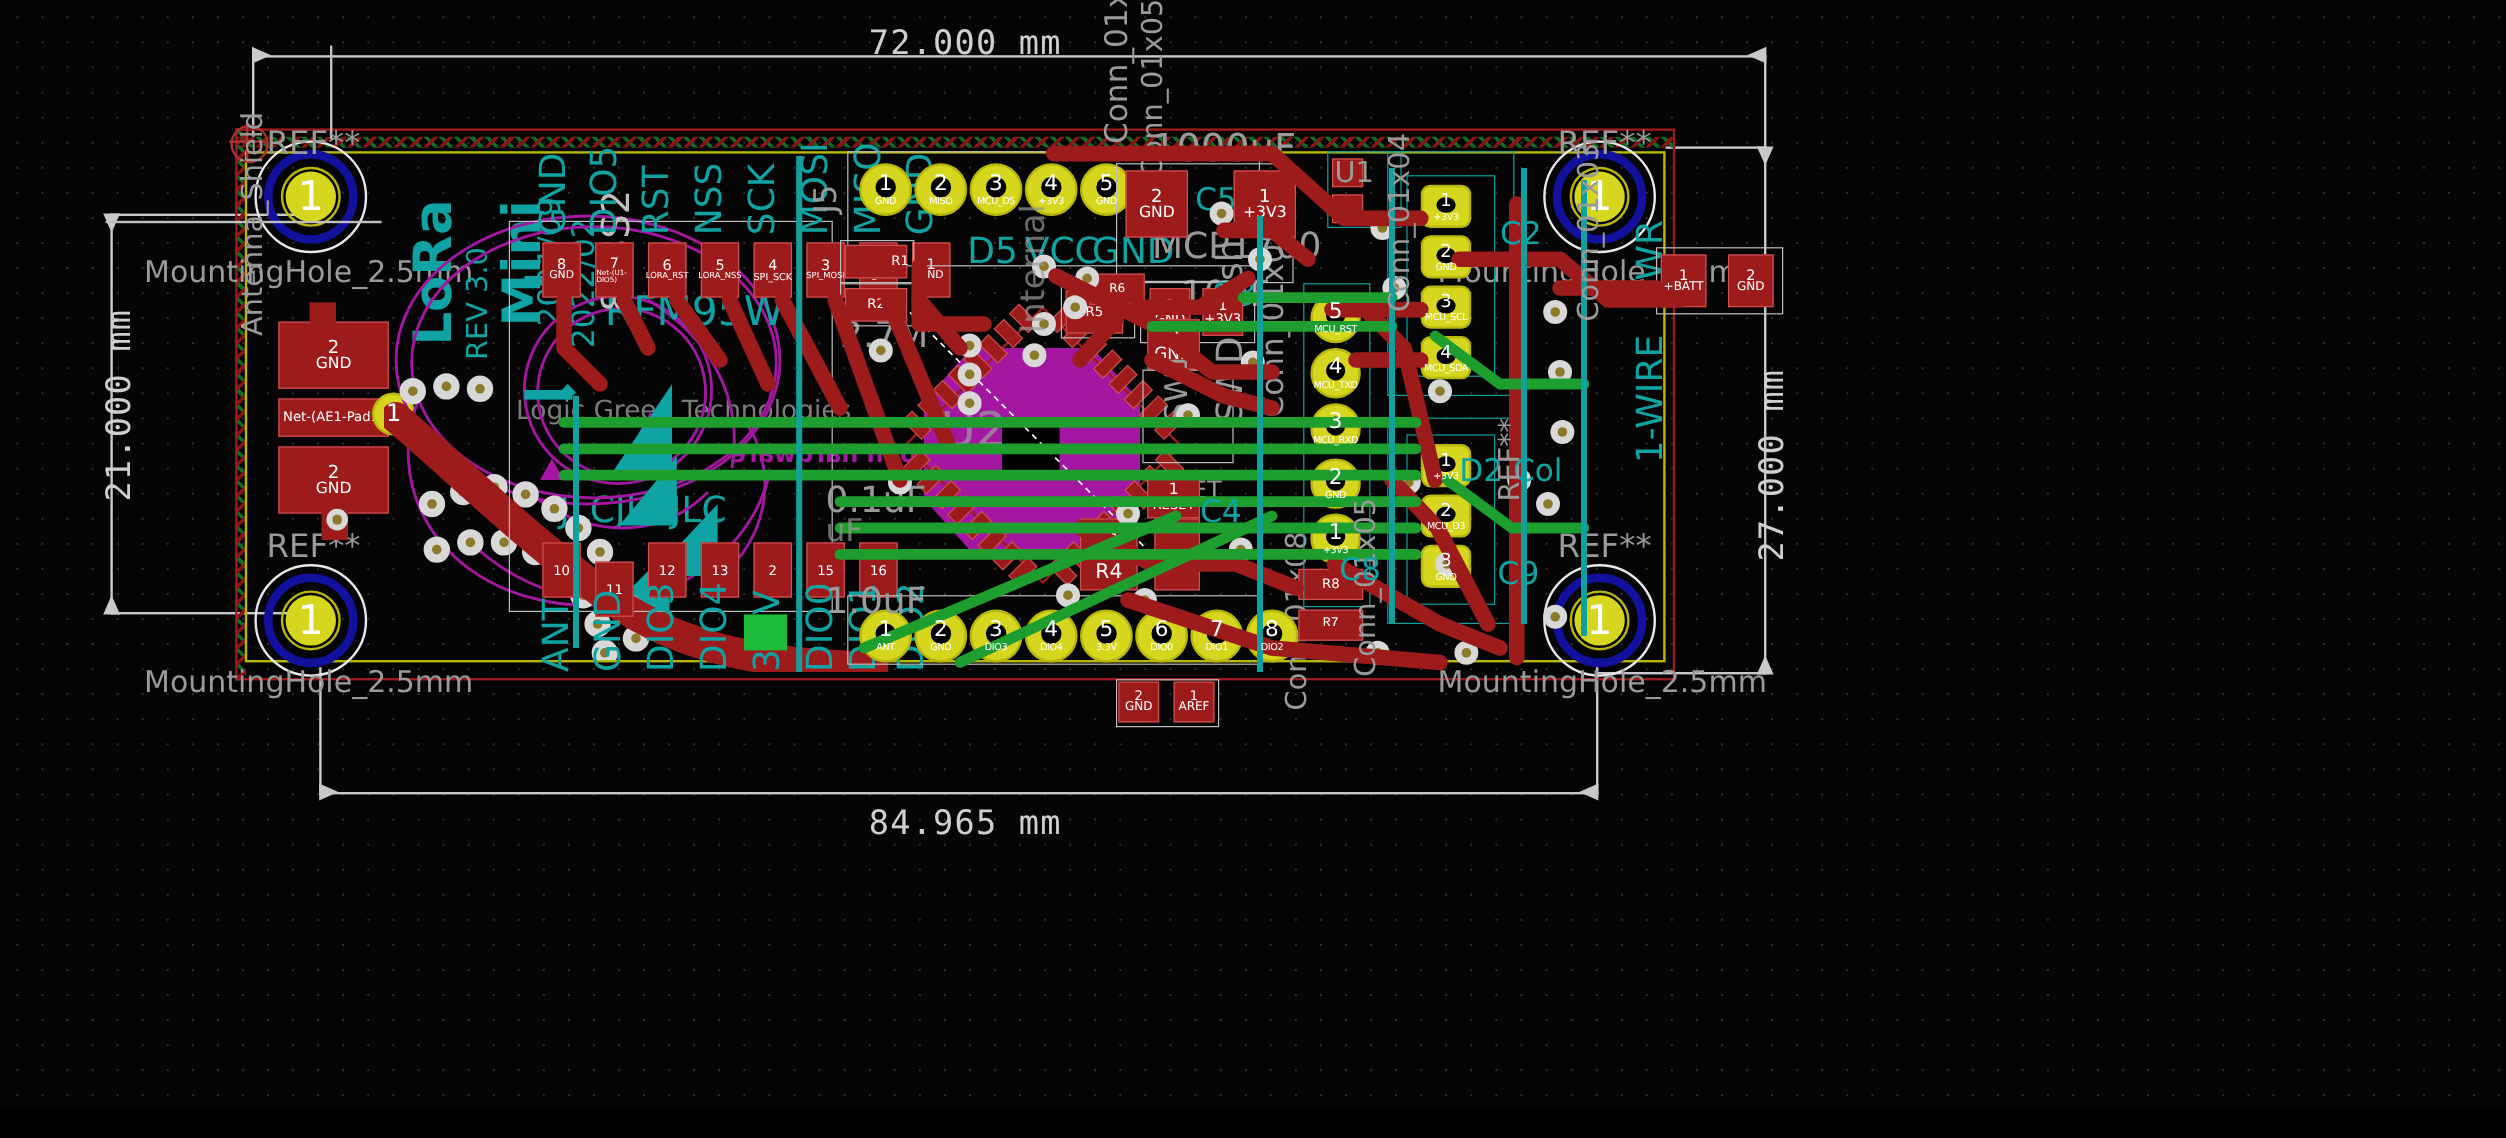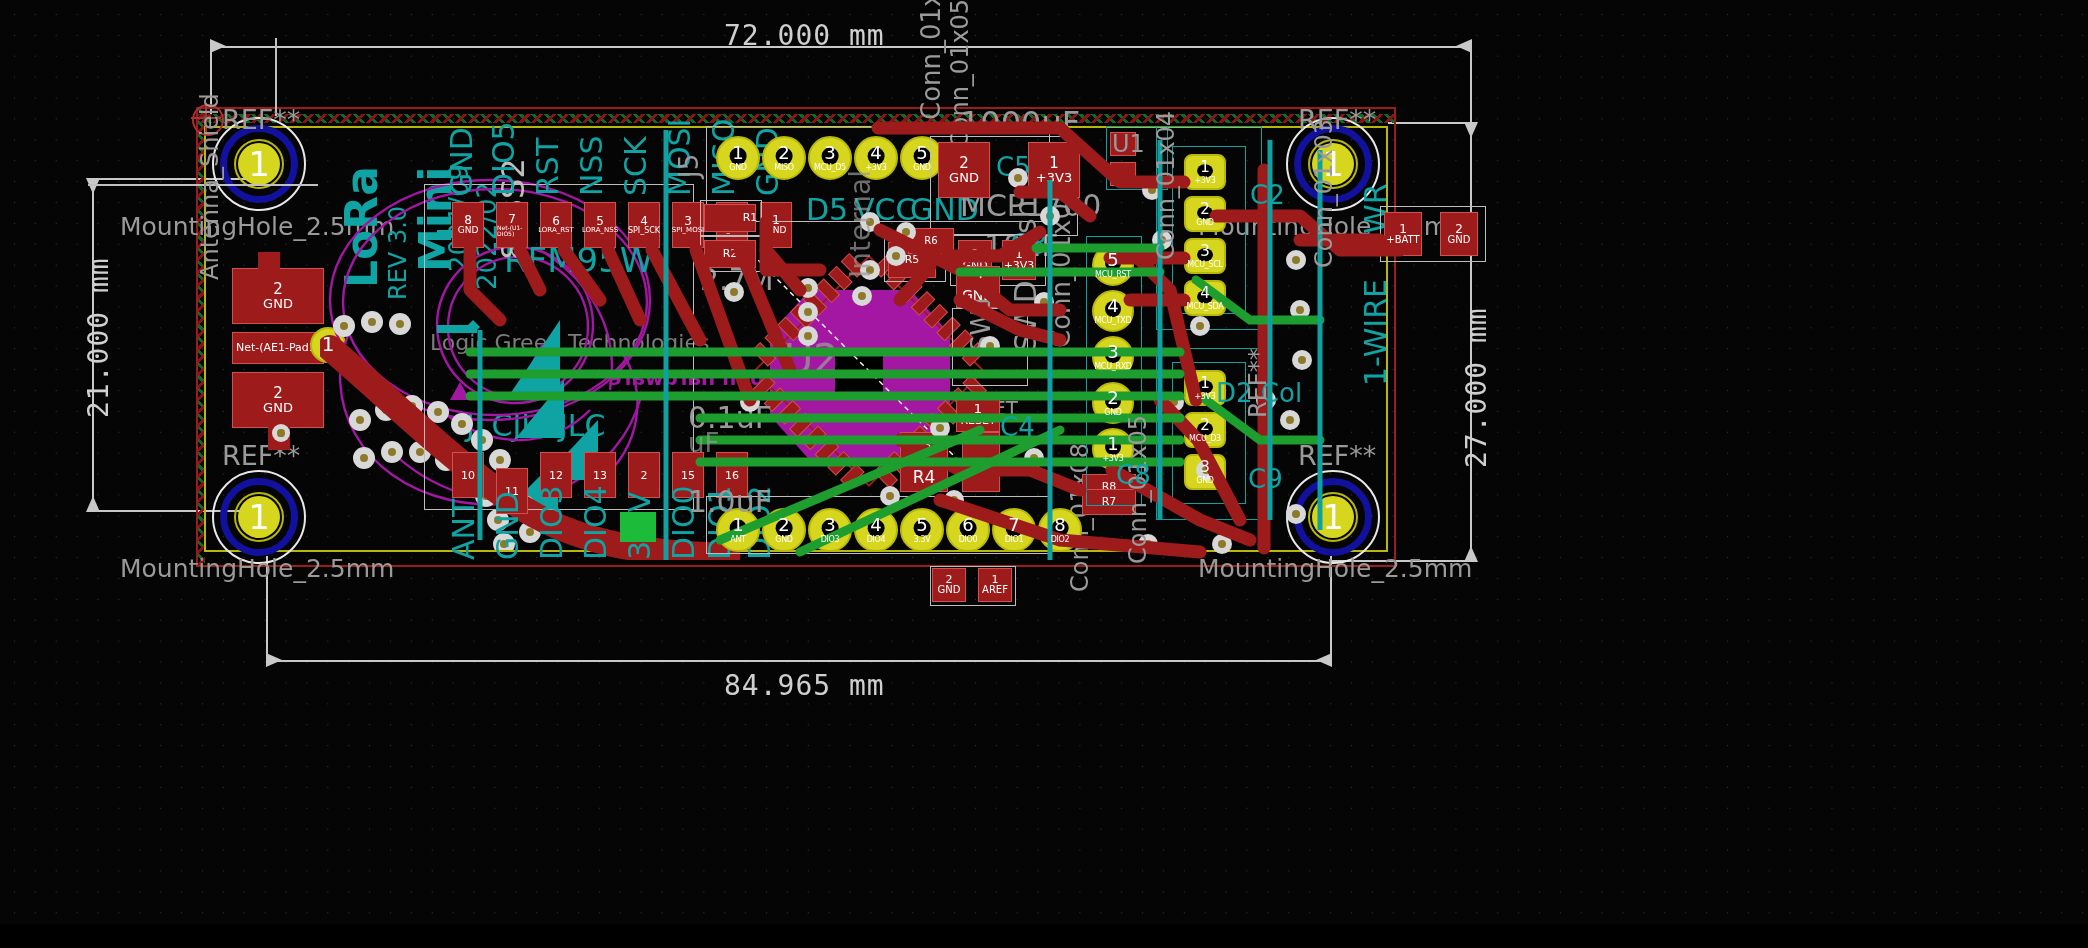--- a/index.html
+++ b/index.html
@@ -585,21 +585,21 @@
       <div class="pnet" style="font-size:11px;">R3</div>
     </div>
   <div class="smd" style="left:900px;top:464px;width:48px;height:28px;">
       <div class="pnet" style="font-size:17px;">R4</div>
     </div>
   <div class="smd" style="left:962px;top:432px;width:38px;height:28px;"></div>
   <div class="smd" style="left:962px;top:464px;width:38px;height:28px;"></div>
   <div class="smd" style="left:1082px;top:474px;width:54px;height:26px;">
       <div class="pnet" style="font-size:11px;">R8</div>
     </div>
-  <div class="smd" style="left:1082px;top:489px;width:54px;height:26px;">
+  <div class="smd" style="left:1082px;top:508px;width:54px;height:26px;font-family:Liberation Mono, monospace;">
       <div class="pnet" style="font-size:11px;">R7</div>
     </div>
 
   <div class="outline-box" style="left:930px;top:566px;width:86px;height:40px;"></div>
   <div class="smd" style="left:932px;top:568px;width:34px;height:34px;">
     <div class="pn" style="font-size:11px;">2</div>
       <div class="pnet" style="font-size:10px;">GND</div>
   </div>
   <div class="smd" style="left:978px;top:568px;width:34px;height:34px;">
     <div class="pn" style="font-size:11px;">1</div>

